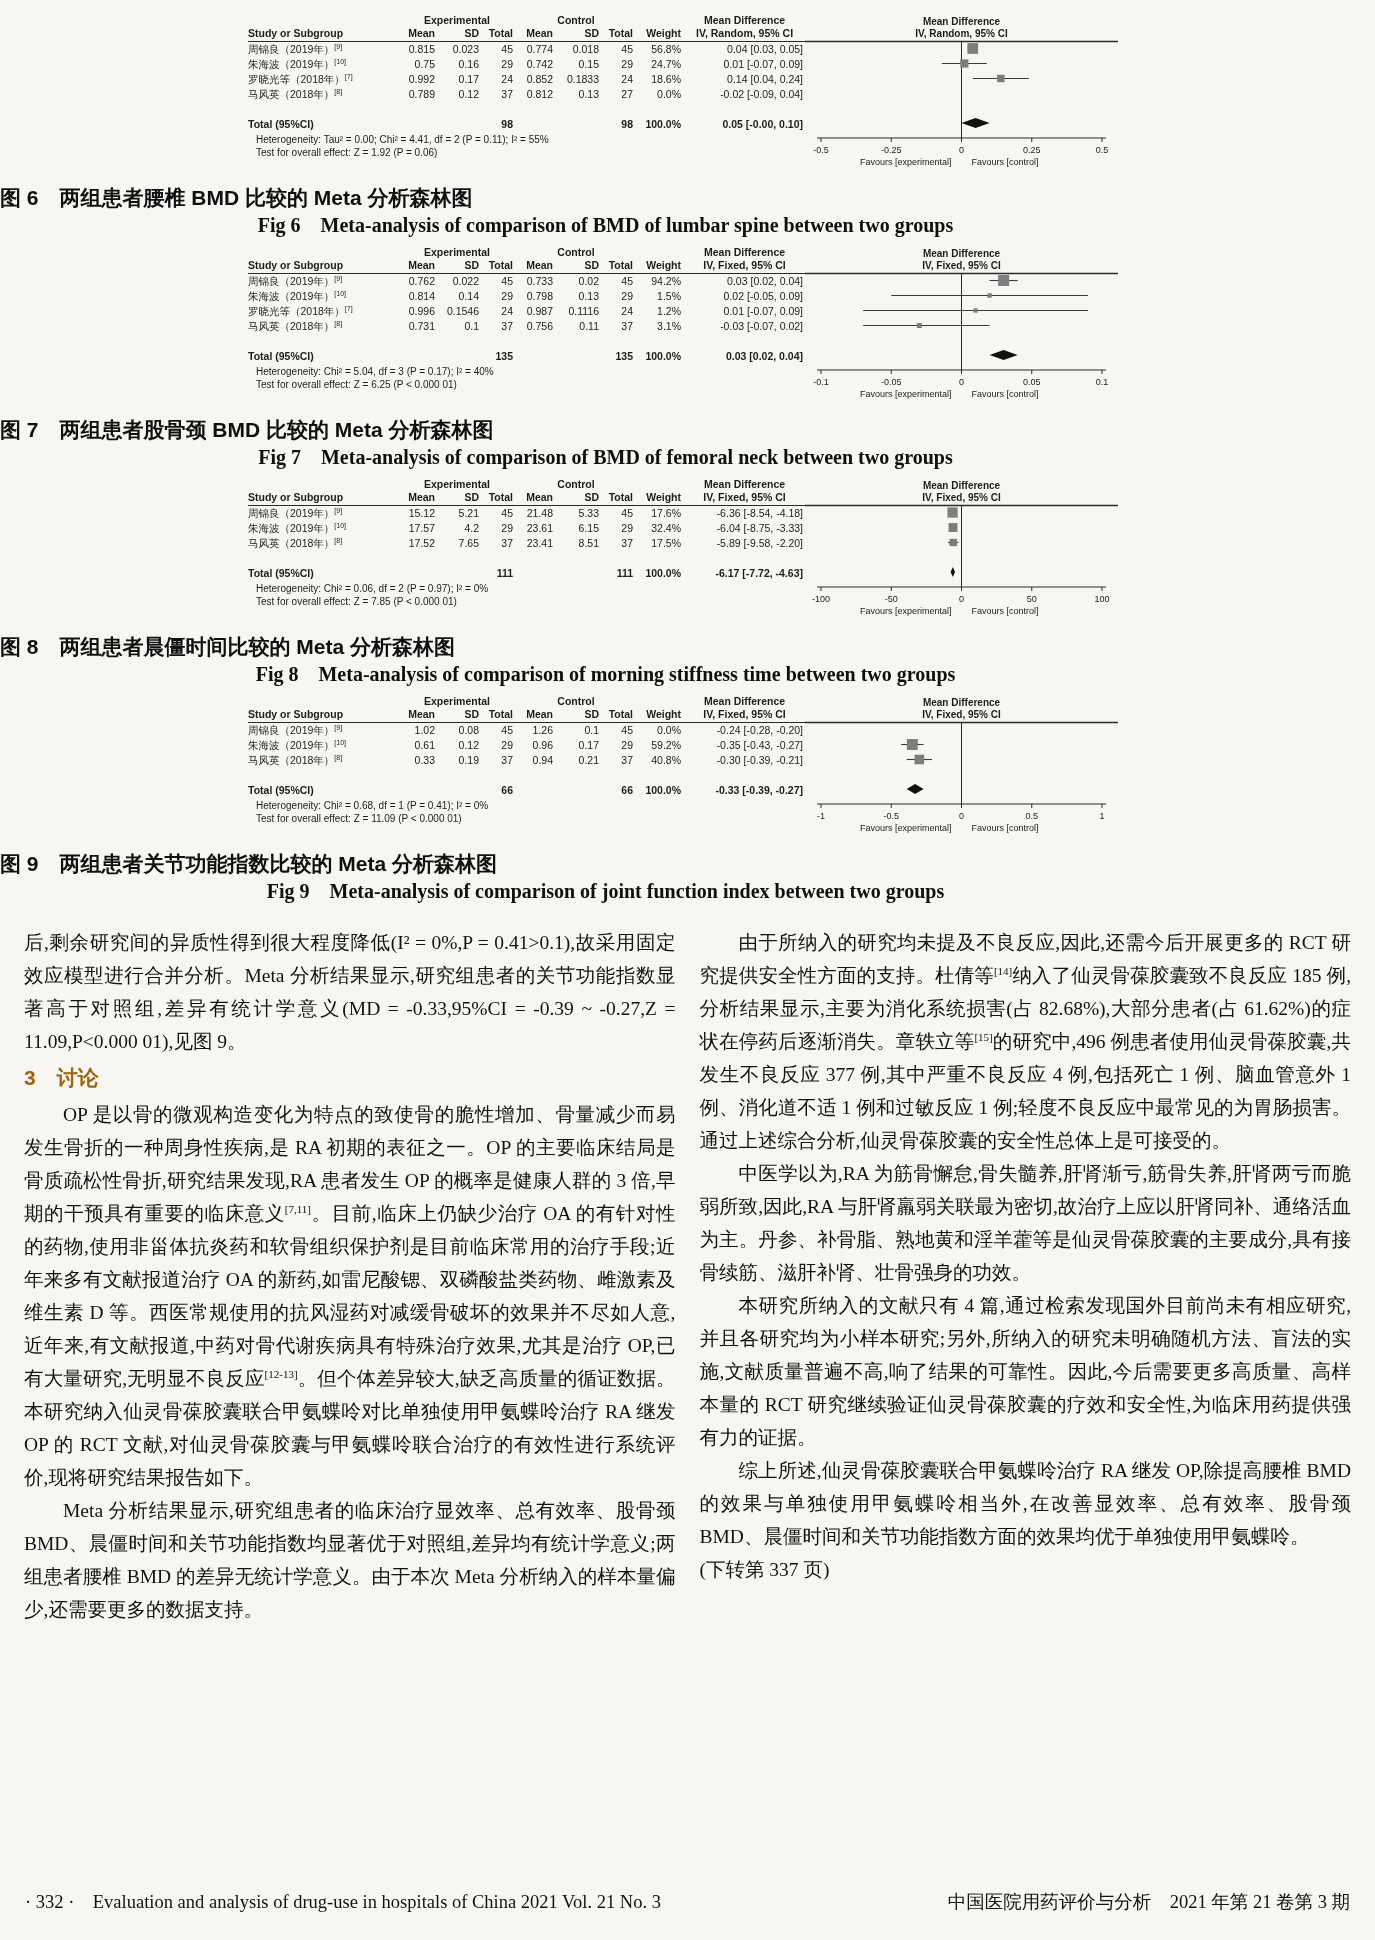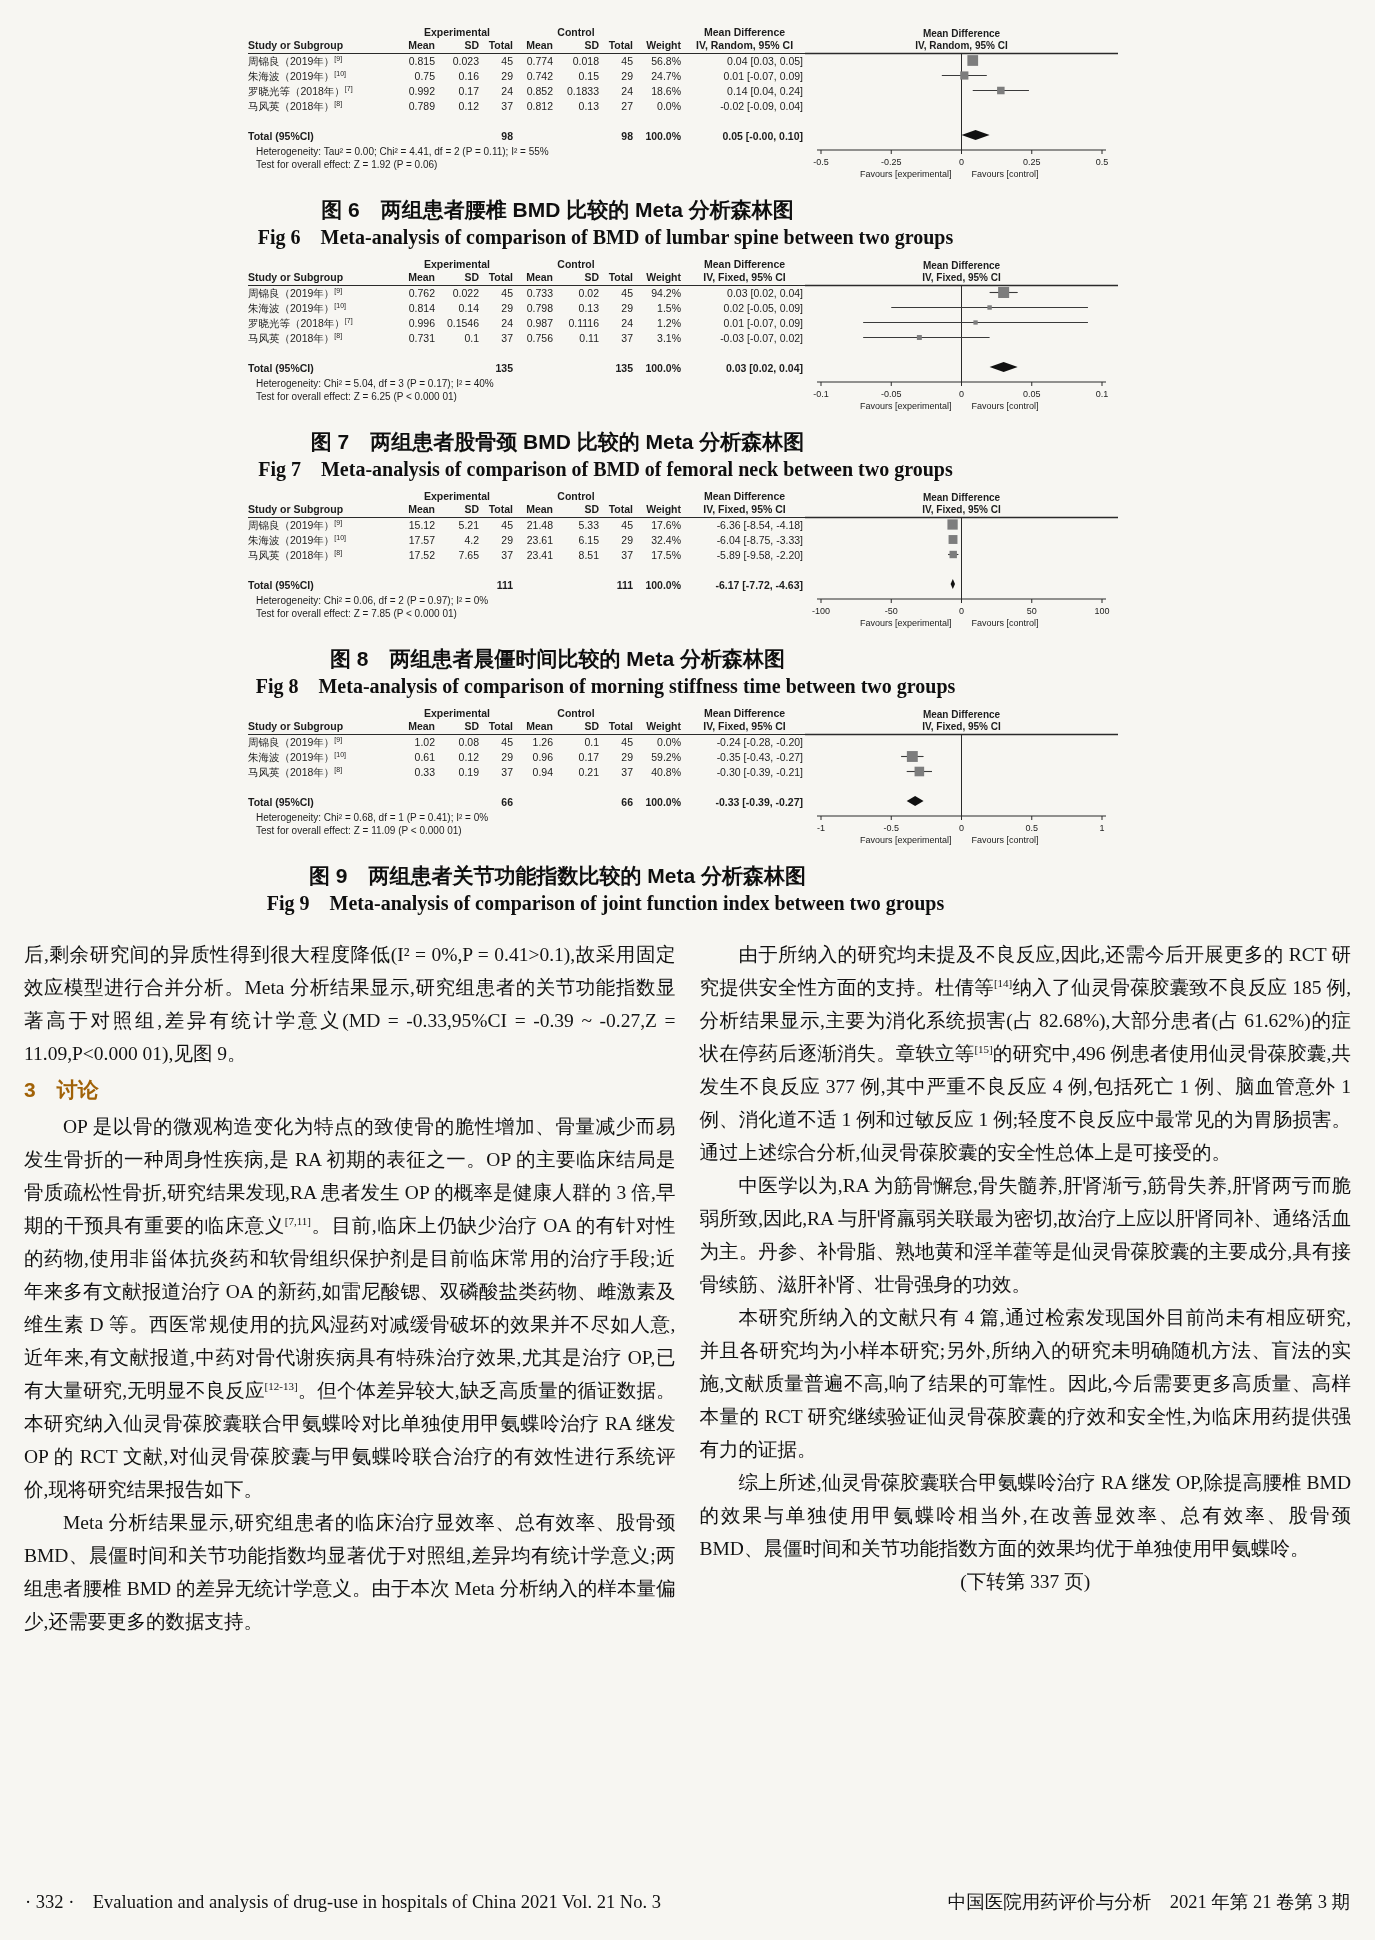--- a/index.html
+++ b/index.html
@@ -1,51 +1,51 @@
 <!DOCTYPE html>
 <html><head>
 <meta charset="utf-8">
 <style>
   html,body{margin:0;padding:0;background:#e8e6e1;}
   .page{width:1375px;height:1940px;margin:0 auto;position:relative;background:#f7f6f2;
         font-family:"Liberation Serif","DejaVu Serif",serif;color:#151515;overflow:hidden;box-sizing:border-box;}
 
   
-  .figures{padding-top:26px;}
+  .figures{padding-top:14px;}
   .figure{margin-bottom:8px;}
   .forest{position:relative;margin-left:248px;width:872px;}
   .fr-table{border-collapse:collapse;table-layout:fixed;width:557px;
             font-family:"Liberation Sans","DejaVu Sans",sans-serif;font-size:10.5px;color:#1c1c1c;}
   .fr-table td{padding:0;height:15px;line-height:15px;overflow:hidden;white-space:nowrap;}
   .fr-table tr.grp td{height:12px;line-height:12px;font-weight:bold;text-align:center;}
   .fr-table tr.hd td{font-weight:bold;border-bottom:1.4px solid #2a2a2a;}
   .fr-table tr.sp td{height:14px;}
   .fr-table tr.tot td{font-weight:bold;height:16px;line-height:16px;}
   .fr-table td.num{text-align:right;padding-right:3px;}
   .fr-table td.md{text-align:right;padding-right:2px;}
   .fr-table td.name{text-align:left;}
   .fr-table td.ctr{text-align:center;}
   .fr-table sup{font-size:7px;vertical-align:super;line-height:0;}
   .fr-notes{position:absolute;left:8px;font-family:"Liberation Sans","DejaVu Sans",sans-serif;
             font-size:10px;line-height:13px;color:#1c1c1c;white-space:nowrap;}
   .fr-svg{position:absolute;top:0;}
-  .cap-zh{width:1115px;text-align:center;font-family:"Liberation Sans","DejaVu Sans",sans-serif;
+  .cap-zh{width:1115px;text-align:left;font-family:"Liberation Sans","DejaVu Sans",sans-serif;
           font-weight:bold;font-size:21px;line-height:27px;margin-top:6px;color:#0f0f0f;}
   .cap-en{width:1115px;text-align:center;font-family:"Liberation Serif","DejaVu Serif",serif;
           font-weight:bold;font-size:20px;line-height:25px;margin-top:2px;color:#0f0f0f;margin-left:48px;}
 
   
   .columns{display:flex;gap:24px;margin:22px 24px 0 24px;}
   .col{flex:1;min-width:0;}
   .body-p{font-size:19.5px;line-height:33px;text-align:justify;margin:0;color:#121212;}
   .body-p.indent{text-indent:2em;}
   .body-p sup{font-size:11px;line-height:0;vertical-align:7px;}
   .section-heading{font-family:"Liberation Sans","DejaVu Sans",sans-serif;
                    font-size:21px;line-height:40px;font-weight:bold;margin:0;color:#a16207;}
-  .align-right{text-align:center;}
+  .align-right{text-align:left;}
 
   
   .footer{position:absolute;left:25px;right:25px;bottom:26px;display:flex;
           justify-content:space-between;font-size:18.5px;color:#121212;}
 </style>
 </head>
 <body>
 
 <div class="page">
   <section class="figures" id="figures">

